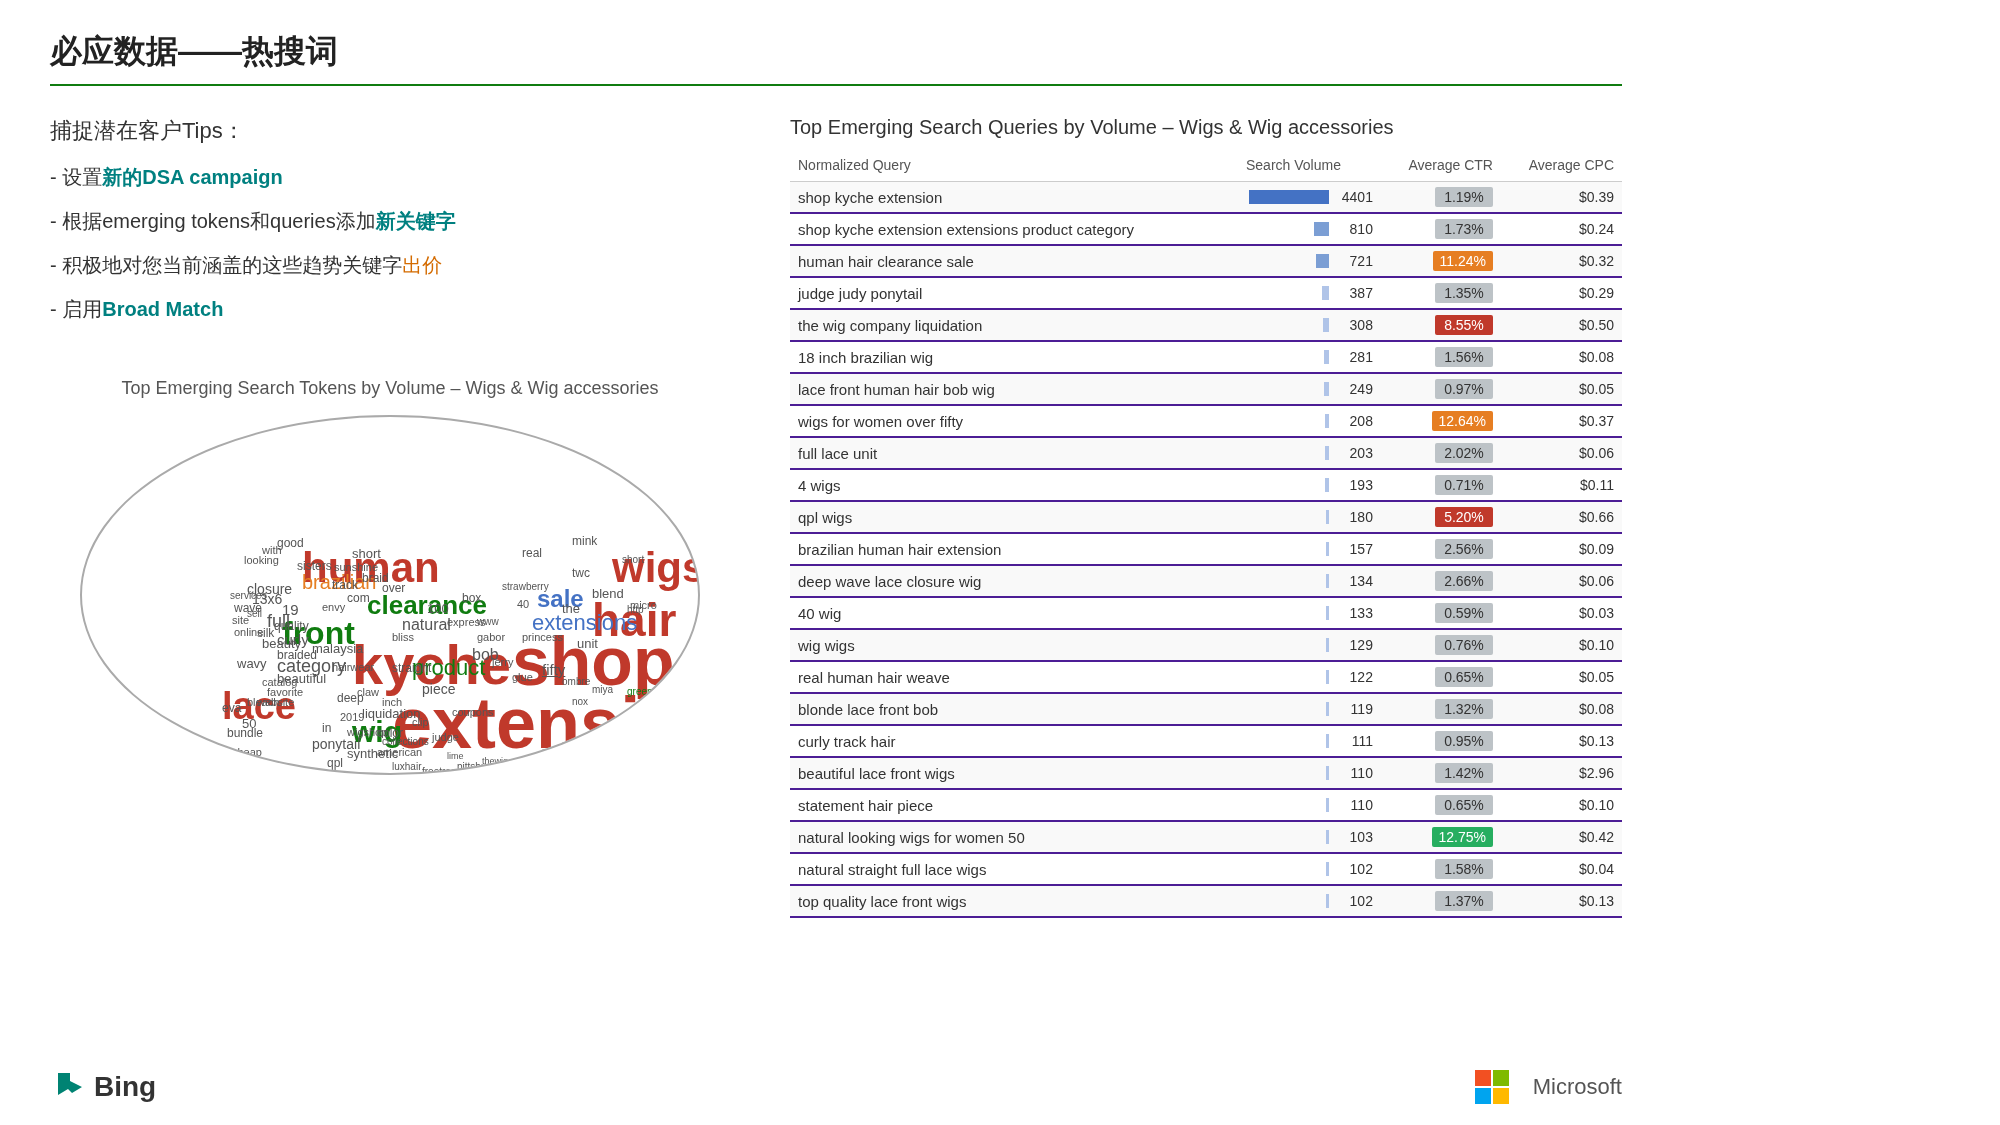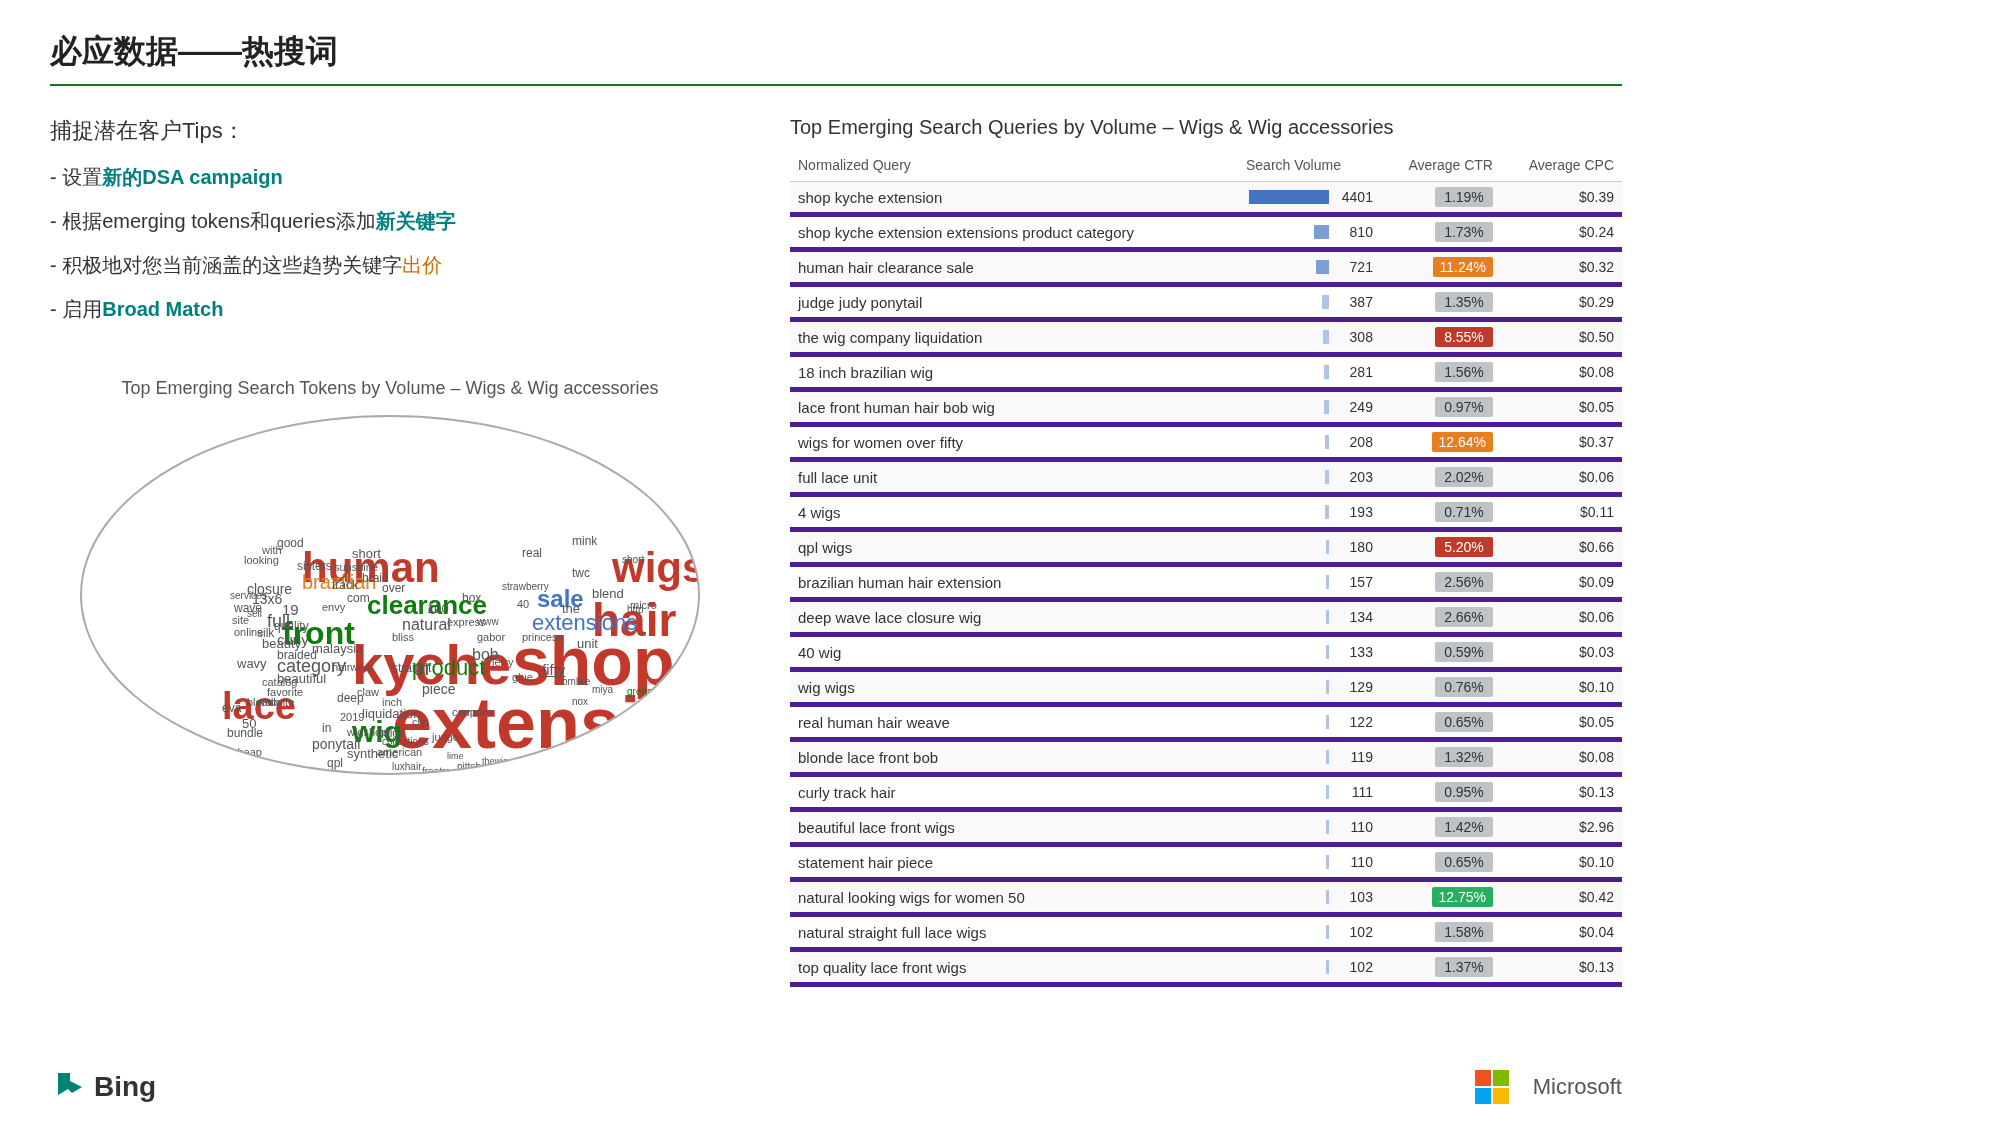--- a/index.html
+++ b/index.html
@@ -113,21 +113,21 @@
     }
     .data-table thead th {
       text-align: left;
       padding: 4px 8px 8px 8px;
       font-weight: 400;
       color: #555;
       font-size: 14px;
     }
     .data-table thead th.right { text-align: right; }
     .data-table tbody tr {
-      border-bottom: 5px solid #4c1d95;
+      border-bottom: 2px solid #4c1d95;
     }
     .data-table tbody td {
       padding: 5px 8px;
       vertical-align: middle;
     }
     .query-cell {
       color: #333;
       font-size: 15px;
     }
     .volume-cell {

